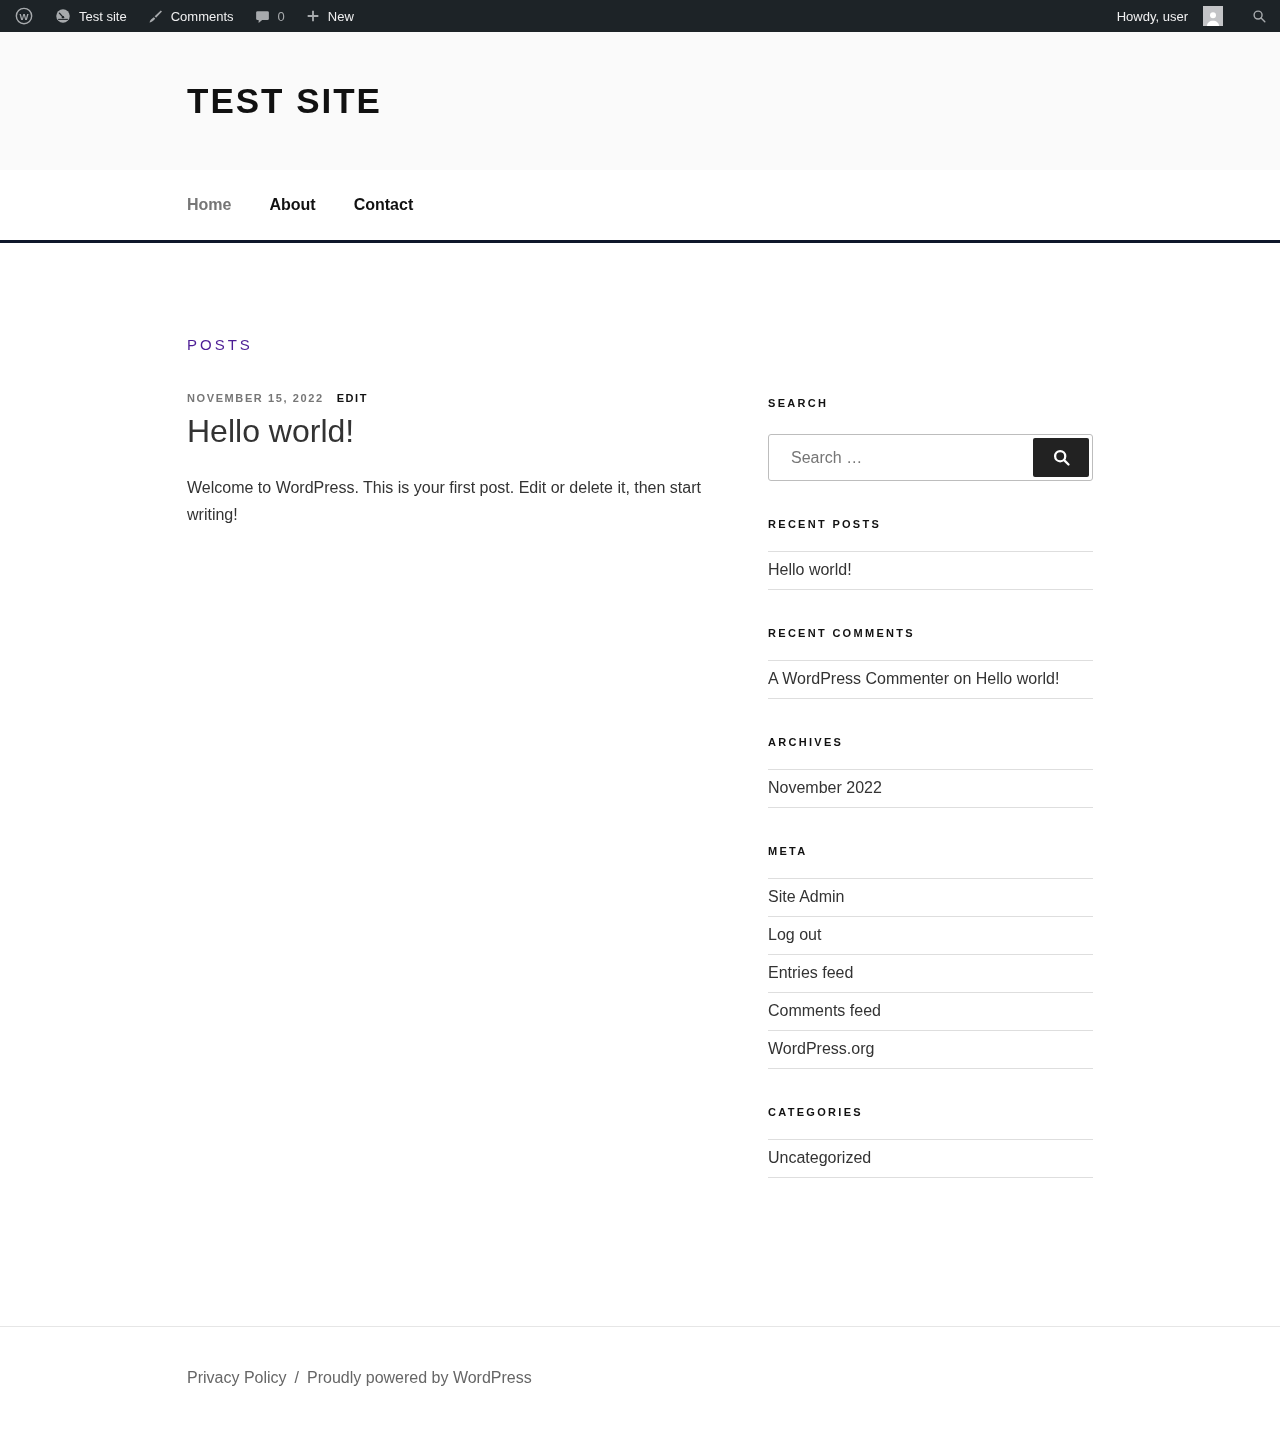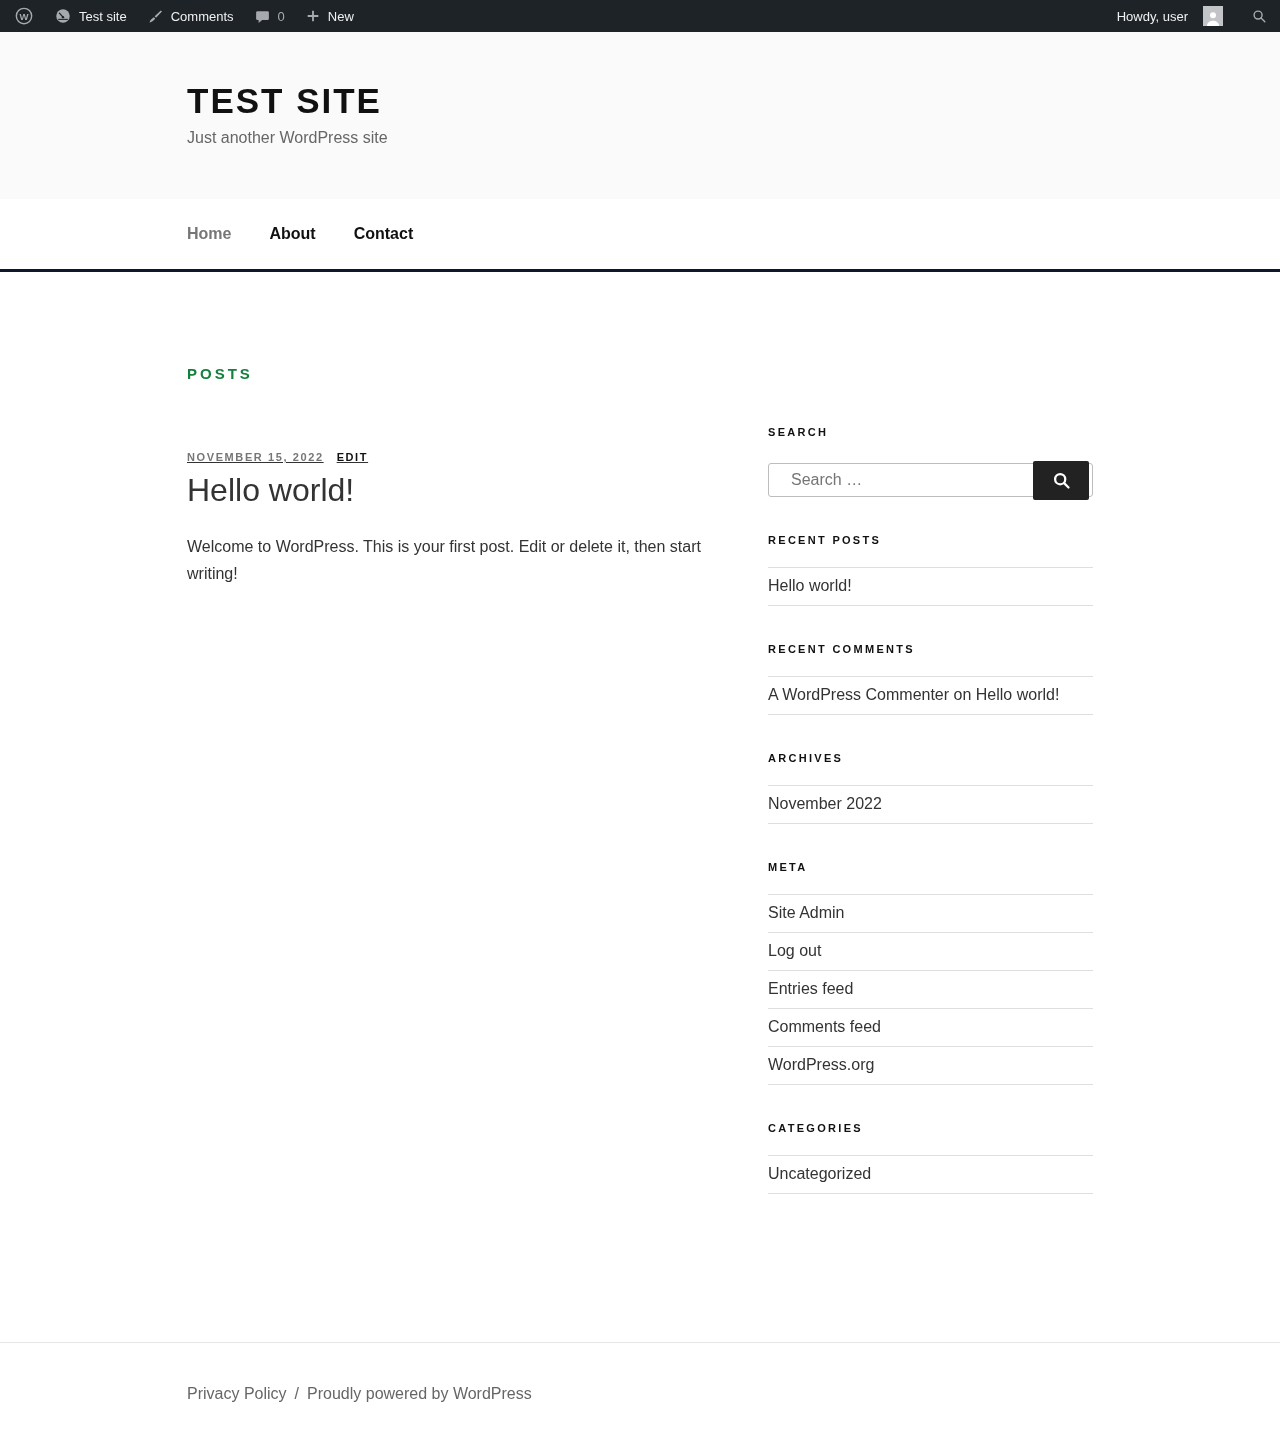--- a/index.html
+++ b/index.html
@@ -28,40 +28,40 @@
   
   .main-nav { background: #fff; border-bottom: 3px solid #0f172a; }
   .main-nav .container { height: 70px; display: flex; align-items: center; }
   .nav-item { font-size: 16px; font-weight: 700; color: #111; margin-right: 38px; }
   .nav-item.current { color: #767676; }
 
   
   .content { display: flex; justify-content: space-between;
     padding: 93px 0 111px; }
   .posts-col { width: 540px; }
-  .section-title { margin: 0 0 69px; font-size: 15px; font-weight: 700;
-    letter-spacing: 3px; color: #15803d; }
+  .section-title { margin: 0 0 39px; font-size: 15px; font-weight: 400;
+    letter-spacing: 3px; color: #4c1d95; }
   .post-meta { display: flex; align-items: baseline; gap: 13px;
-    font-size: 11px; font-weight: 700; letter-spacing: 1.6px; text-decoration: underline; }
+    font-size: 11px; font-weight: 700; letter-spacing: 1.6px; }
   .post-date { color: #767676; }
   .post-edit { color: #111; }
   .post-title { margin: 8px 0 0; font-size: 32px; font-weight: 400;
     color: #333; line-height: 1.2; }
   .post-body { margin: 25px 0 0; font-size: 16px; line-height: 1.65; color: #333; }
 
   
   .sidebar { width: 325px; padding-top: 61px; }
   .widget { margin-bottom: 37px; }
   .widget-title { margin: 0; font-size: 11px; font-weight: 800;
     letter-spacing: 2.3px; color: #111; }
   .widget ul { list-style: none; margin: 21px 0 0; padding: 0;
     border-top: 1px solid #dedede; }
   .widget li { border-bottom: 1px solid #dedede; padding: 9px 0 10px;
     font-size: 16px; color: #333; }
-  .search-form { margin-top: 25px; height: 34px; border: 1px solid #bdbdbd;
+  .search-form { margin-top: 25px; height: 47px; border: 1px solid #bdbdbd;
     border-radius: 3px; display: flex; align-items: center; background: #fff; }
   .search-input { flex: 1; border: none; outline: none; font-size: 16px;
     padding: 0 8px 0 22px; color: #333; background: transparent;
     font-family: inherit; min-width: 0; }
   .search-input::placeholder { color: #757575; opacity: 1; }
   .search-submit { width: 56px; height: 39px; margin-right: 3px; border: none;
     background: #222; border-radius: 2px; display: flex; align-items: center;
     justify-content: center; cursor: pointer; flex: 0 0 auto; }
 
   
@@ -125,21 +125,20 @@
         <circle cx="10" cy="10" r="5.6" fill="none" stroke="#a7aaad" stroke-width="2"></circle>
         <path d="M14.2 14.2 L19.5 19.5" stroke="#a7aaad" stroke-width="2" stroke-linecap="round"></path>
       </svg>
     </a>
   </div>
 </div>
 
 <header class="site-header">
   <div class="container">
     <h1 class="site-title">TEST SITE</h1>
-    <p class="site-tagline">Just another WordPress site</p>
   </div>
 </header>
 
 <nav class="main-nav">
   <div class="container">
     <a class="nav-item current">Home</a>
     <a class="nav-item">About</a>
     <a class="nav-item">Contact</a>
   </div>
 </nav>

